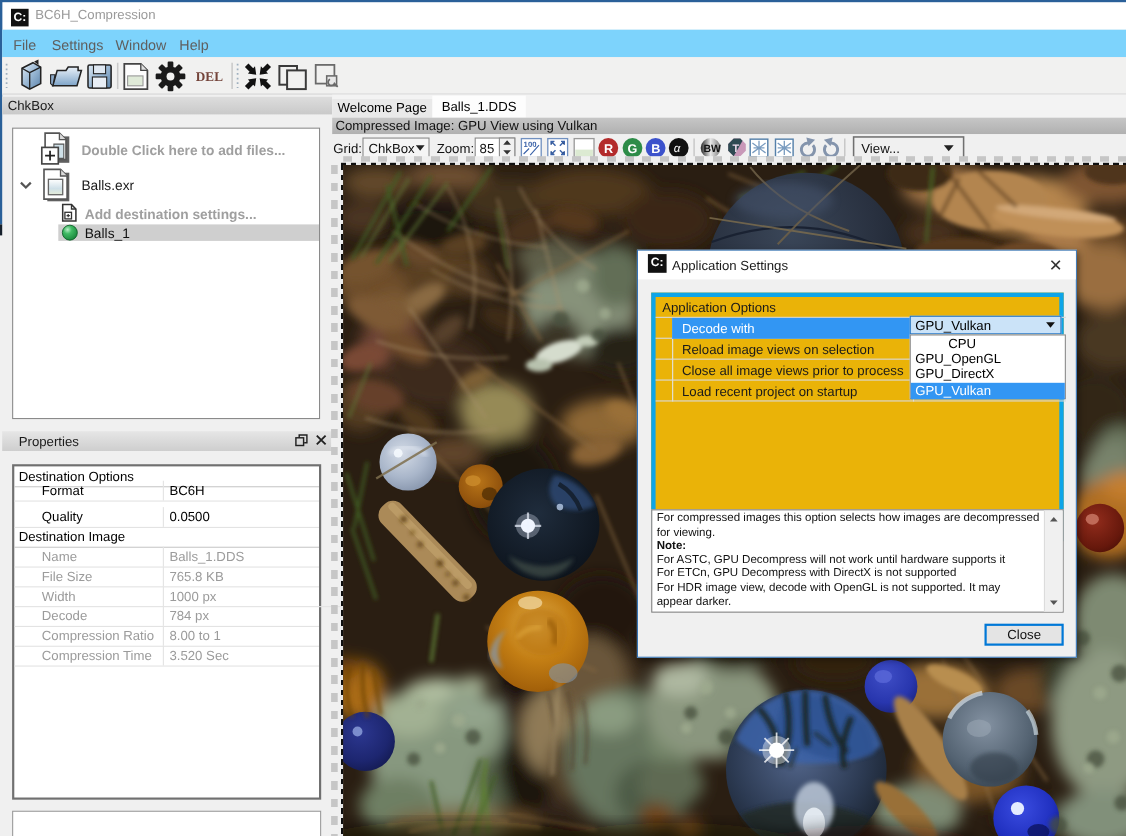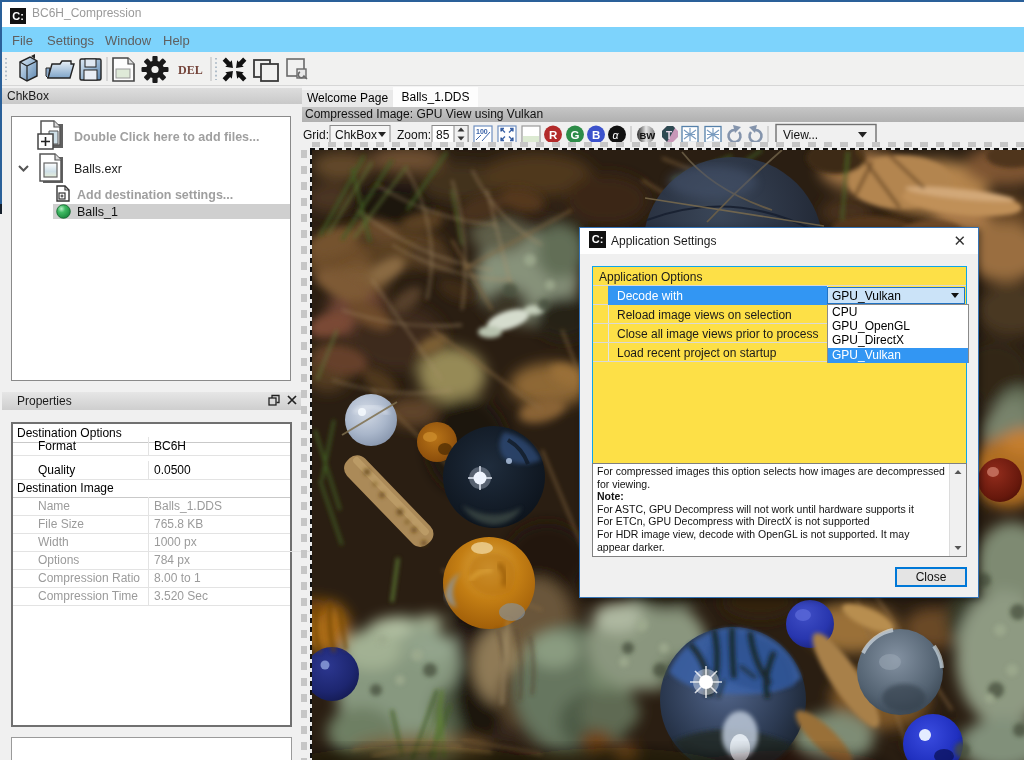--- a/index.html
+++ b/index.html
@@ -35,21 +35,21 @@
   #antH2{left:310px;top:148px;width:714px;height:2px;background:repeating-linear-gradient(90deg,#111 0 5px,#e8e8e8 5px 9px);}
   #antV1{left:301px;top:150px;width:6px;height:610px;background:repeating-linear-gradient(180deg,#c6c6c6 0 8px,#f0f0f0 8px 16px);}
   #antV2{left:310px;top:150px;width:2px;height:610px;background:repeating-linear-gradient(180deg,#111 0 5px,#e8e8e8 5px 9px);}
   #photo{left:312px;top:150px;width:712px;height:610px;background:#33261a;}
   
   #dlg{left:579px;top:227px;width:400px;height:371px;background:#f0f0f0;border:1px solid #3573b5;box-sizing:border-box;box-shadow:2px 2px 6px rgba(0,0,0,0.35);}
   #dlgtitle{position:absolute;left:0;top:0;width:100%;height:26px;background:#fff;}
   #dlgicon{position:absolute;left:9px;top:3px;width:17px;height:17px;background:#111;color:#fff;font-size:11px;font-weight:bold;text-align:center;line-height:17px;}
   #dlgname{position:absolute;left:31px;top:6px;font-size:12px;color:#1a1a1a;}
   #dlgx{position:absolute;right:12px;top:4px;font-size:15px;color:#333;}
-  #groupbox{position:absolute;left:12px;top:38px;width:375px;height:226px;background:#fde047;border:1px solid #0ea5e9;box-sizing:border-box;}
+  #groupbox{position:absolute;left:12px;top:38px;width:375px;height:226px;background:#eab308;border:4px solid #0ea5e9;box-sizing:border-box;}
   .grow{position:absolute;left:0;width:373px;height:19px;font-size:12px;color:#1a1a1a;}
   .grow .t{position:absolute;left:24px;top:3px;}
   .gsep{position:absolute;left:0;width:373px;height:1px;background:#d9d9d9;}
   #decrow{position:absolute;left:15px;top:19px;width:219px;height:19px;background:#3296f3;}
   #decrow span{position:absolute;left:9px;top:3px;color:#fff;font-size:12px;}
   #combo{position:absolute;left:247px;top:59px;width:138px;height:17px;background:#cbe3f8;border:1px solid #2173c4;box-sizing:border-box;font-size:12px;}
   #combo span{position:absolute;left:4px;top:1px;}
   #combo .arr{position:absolute;left:auto;right:5px;top:5px;width:0;height:0;border-left:4px solid transparent;border-right:4px solid transparent;border-top:5px solid #111;}
   #ddlist{position:absolute;left:247px;top:76px;width:142px;height:59px;background:#fff;border:1px solid #8a8a8a;box-sizing:border-box;font-size:12px;}
   .dditem{position:absolute;left:0;width:140px;height:15px;line-height:15px;padding-left:4px;box-sizing:border-box;}
@@ -209,21 +209,21 @@
       </div>
     <div class="prow" style="top:91px;">
         <span class="c1 gray">File Size</span>
         <span class="c2 gray">765.8 KB</span>
       </div>
     <div class="prow" style="top:109px;padding-left:36px;">
         <span class="c1 gray">Width</span>
         <span class="c2 gray">1000 px</span>
       </div>
     <div class="prow" style="top:127px;">
-        <span class="c1 gray">Options</span>
+        <span class="c1 gray">Decode</span>
         <span class="c2 gray">784 px</span>
       </div>
     <div class="prow" style="top:145px;">
         <span class="c1 gray">Compression Ratio</span>
         <span class="c2 gray">8.00 to 1</span>
       </div>
     <div class="prow" style="top:163px;">
         <span class="c1 gray">Compression Time</span>
         <span class="c2 gray">3.520 Sec</span>
       </div>
@@ -724,21 +724,21 @@
         </div>
       <div id="decrow">
           <span>Decode with</span>
         </div>
     </div>
     <div id="combo">
         <span>GPU_Vulkan</span>
         <span class="arr"></span>
       </div>
     <div id="ddlist">
-      <div class="dditem" style="top:0px;">CPU</div>
+      <div class="dditem" style="top:0px;margin-left:30px;">CPU</div>
       <div class="dditem" style="top:14px;">GPU_OpenGL</div>
       <div class="dditem" style="top:28px;">GPU_DirectX</div>
       <div class="dditem" style="top:43px;background:#3296f3;color:#fff;">GPU_Vulkan</div>
     </div>
     <div id="notebox">
       <div id="notetext">For compressed images this option selects how images are decompressed
 for viewing.<br><b>Note:</b><br>For ASTC, GPU Decompress will not work until hardware supports it<br>For ETCn, GPU Decompress with DirectX is not supported<br>For HDR image view, decode with OpenGL is not supported. It may<br>appear darker.</div>
       <div id="nscroll">
         <svg width="16" height="92">
           <path d="M4.5 10 l3.5 -4 l3.5 4 z" fill="#555"></path>

